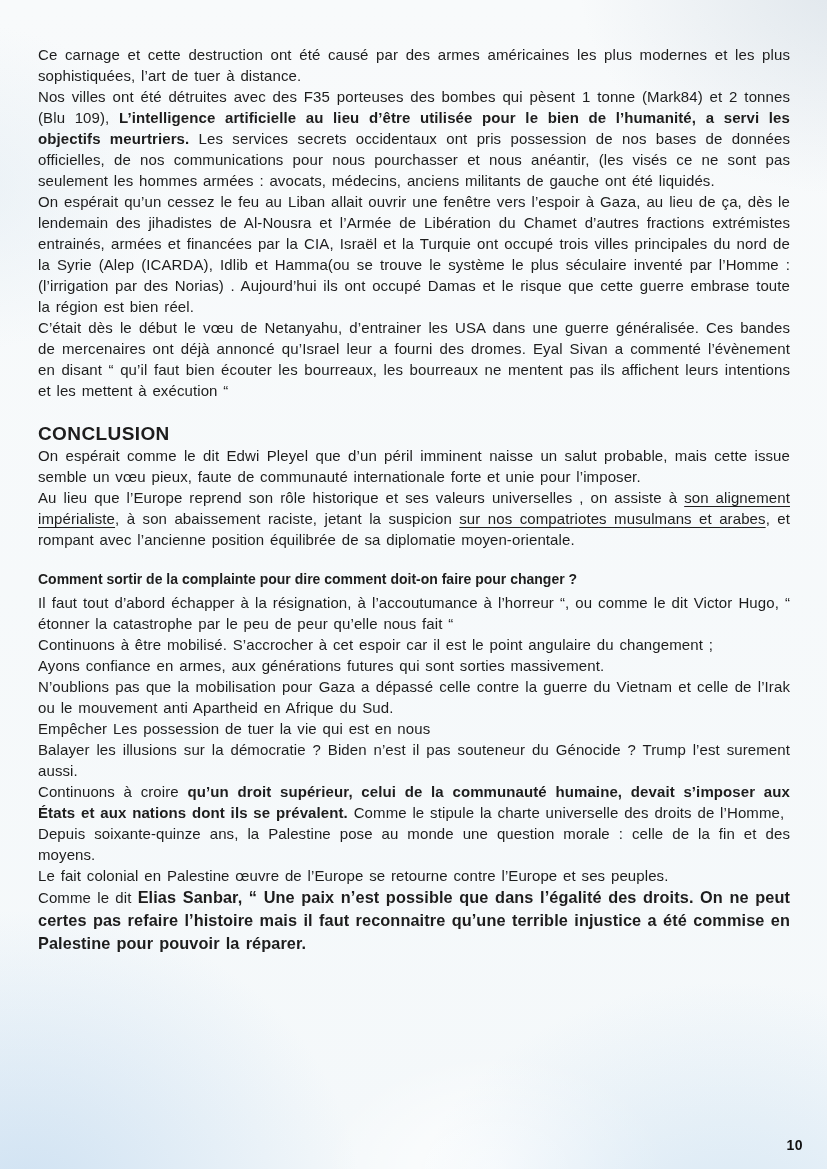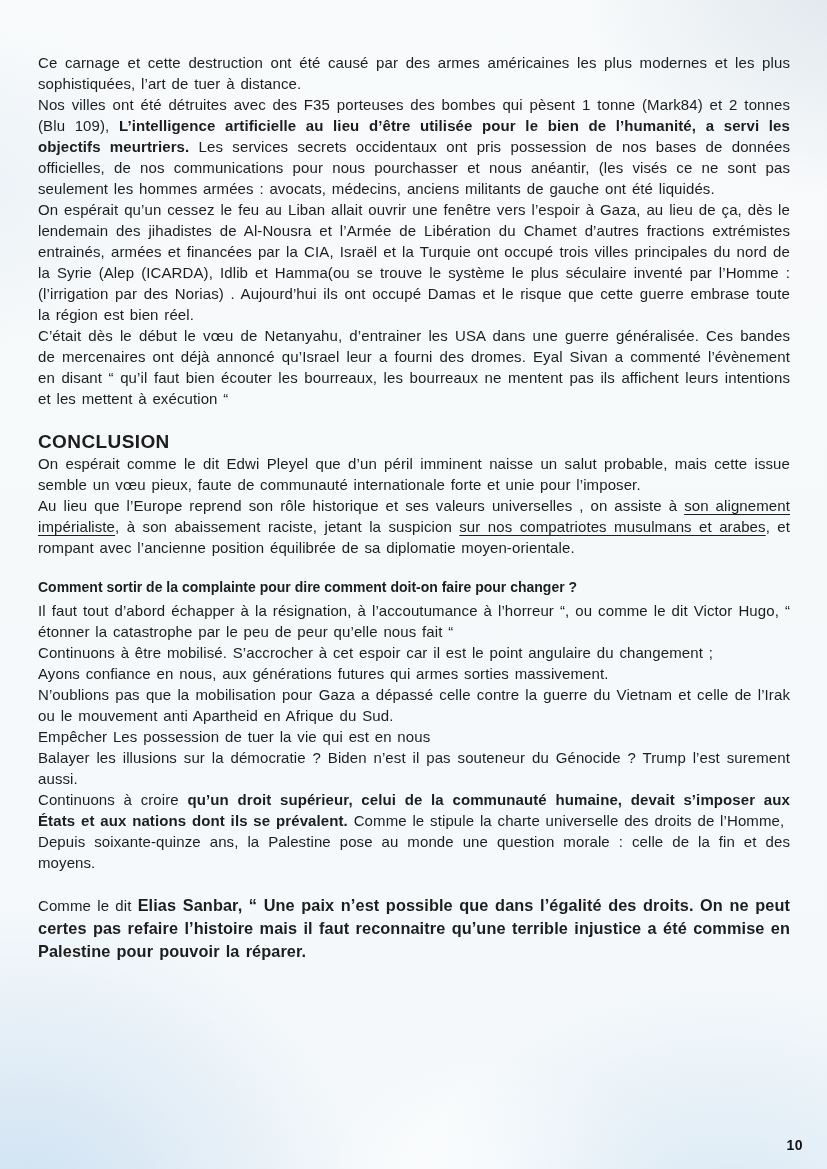--- a/index.html
+++ b/index.html
@@ -19,21 +19,21 @@
       radial-gradient(58% 36% at 3% 103%, rgba(176,207,236,0.55) 0%, rgba(176,207,236,0) 70%),
       radial-gradient(55% 30% at 88% 105%, rgba(183,213,238,0.45) 0%, rgba(183,213,238,0) 70%),
       radial-gradient(46% 26% at 103% -2%, rgba(186,200,213,0.40) 0%, rgba(186,200,213,0) 72%),
       radial-gradient(34% 20% at -4% 16%, rgba(205,222,235,0.30) 0%, rgba(205,222,235,0) 70%),
       radial-gradient(30% 14% at 60% 100%, rgba(255,255,255,0.85) 0%, rgba(255,255,255,0) 70%),
       linear-gradient(180deg, #f8fafb 0%, #f4f8fa 100%);
   }
   .content {
     position: absolute;
     left: 38px;
-    top: 52px;
+    top: 44px;
     width: 752px;
   }
   p.body {
     margin: 0;
     font-size: 15px;
     line-height: 21px;
     text-align: justify;
     letter-spacing: 0.1px;
     word-spacing: 1.5px;
   }
@@ -84,26 +84,26 @@
 
     <h2 class="conclusion">CONCLUSION</h2>
 
     <p class="body after-heading"><span>On espérait comme le dit Edwi Pleyel que d’un péril imminent naisse un salut probable, mais cette issue semble un vœu pieux, faute de communauté internationale forte et unie pour l’imposer.</span><br>
       <span>Au lieu que l’Europe reprend son rôle historique et ses valeurs universelles , on assiste à </span><span class="u">son alignement impérialiste</span><span>, à son abaissement raciste, jetant la suspicion </span><span class="u">sur nos compatriotes musulmans et arabes</span><span>, et rompant avec l’ancienne position équilibrée de sa diplomatie moyen-orientale.</span></p>
 
     <h3 class="question">Comment sortir de la complainte pour dire comment doit-on faire pour changer ?</h3>
 
     <p class="body after-heading"><span>Il faut tout d’abord échapper à la résignation, à l’accoutumance à l’horreur “, ou comme le dit Victor Hugo, “ étonner la catastrophe par le peu de peur qu’elle nous fait “</span><br>
       <span>Continuons à être mobilisé. S’accrocher à cet espoir car il est le point angulaire du changement ;</span><br>
-      <span>Ayons confiance en nous, aux générations futures qui armes sorties massivement.</span><br>
+      <span>Ayons confiance en armes, aux générations futures qui sont sorties massivement.</span><br>
       <span>N’oublions pas que la mobilisation pour Gaza a dépassé celle contre la guerre du Vietnam et celle de l’Irak ou le mouvement anti Apartheid en Afrique du Sud.</span><br>
       <span>Empêcher Les possession de tuer la vie qui est en nous</span><br>
       <span>Balayer les illusions sur la démocratie ? Biden n’est il pas souteneur du Génocide ? Trump l’est surement aussi.</span><br>
       <span>Continuons à croire </span><span class="b">qu’un droit supérieur, celui de la communauté humaine, devait s’imposer aux États et aux nations dont ils se prévalent.</span><span> Comme le stipule la charte universelle des droits de l’Homme,</span><br>
       <span>Depuis soixante-quinze ans, la Palestine pose au monde une question morale : celle de la fin et des moyens.</span></p>
 
-    <p class="body gap"><br>
+    <p class="body gap"><span>Le fait colonial en Palestine œuvre de l’Europe se retourne contre l’Europe et ses peuples.</span><br>
       <span>Comme le dit </span><span class="big">Elias Sanbar, “ Une paix n’est possible que dans l’égalité des droits. On ne peut certes pas refaire l’histoire mais il faut reconnaitre qu’une terrible injustice a été commise en Palestine pour pouvoir la réparer.</span></p>
 
   </article>
 
   <div class="page-number">10</div>
 </main>
 
 </body></html>

